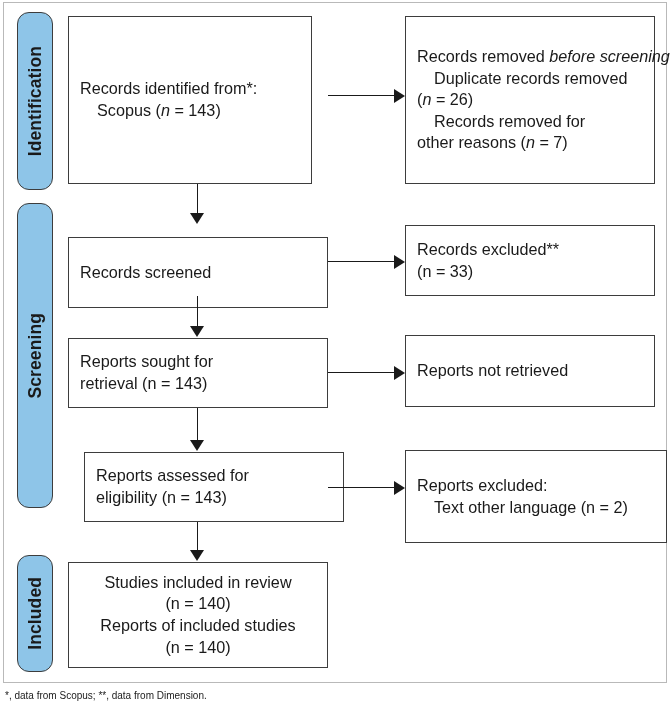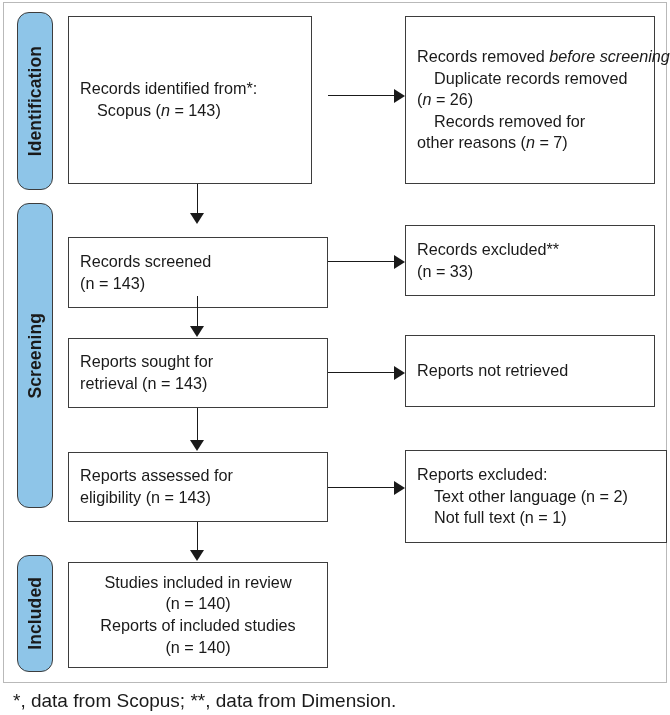--- a/index.html
+++ b/index.html
@@ -74,21 +74,21 @@
     white-space: nowrap;
   }
   .flow-box .line.indent { padding-left: 17px; }
   .ital { font-style: italic; }
   .nvar { font-style: italic; }
 
   
   #box-identified      { left: 68px; top: 16px;  width: 244px; height: 168px; }
   #box-screened        { left: 68px; top: 225px; width: 260px; height: 71px; margin-top: 12px; }
   #box-sought          { left: 68px; top: 338px; width: 260px; height: 70px; }
-  #box-assessed        { left: 68px; top: 452px; width: 260px; height: 70px; }
+  #box-assessed        { left: 84px; top: 452px; width: 260px; height: 70px; }
   #box-included        { left: 68px; top: 562px; width: 260px; height: 106px; text-align: center; }
 
   
   #box-removed         { left: 405px; top: 16px;  width: 250px; height: 168px; }
   #box-excluded-recs   { left: 405px; top: 225px; width: 250px; height: 71px; }
   #box-not-retrieved   { left: 405px; top: 335px; width: 250px; height: 72px; }
   #box-excluded-reps   { left: 405px; top: 450px; width: 262px; height: 93px; }
   .v-line {
     position: absolute;
     width: 0;
@@ -133,23 +133,23 @@
   #hl-2 { left: 328px; top: 261px; width: 68px; }
   #ar-2 { left: 394px; top: 255px; }
   #hl-3 { left: 328px; top: 372px; width: 68px; }
   #ar-3 { left: 394px; top: 366px; }
   #hl-4 { left: 328px; top: 487px; width: 68px; }
   #ar-4 { left: 394px; top: 481px; }
 
   
   #footnote {
     position: absolute;
-    left: 13px;
+    left: 5px;
     top: 690px;
-    font-size: 19px;
+    font-size: 10px;
     color: #1a1a1a;
     white-space: nowrap;
   }
 </style>
 </head>
 <body>
 
 <div id="prisma-page">
 
   <div class="outer-frame"></div>
@@ -164,21 +164,20 @@
     <span class="stage-label">Included</span>
   </div>
 
   <div class="flow-box" id="box-identified">
     <div class="line">Records identified from*:</div>
     <div class="line indent"><span>Scopus</span> (<span class="nvar">n</span> = <span>143</span>)</div>
   </div>
 
   <div class="flow-box" id="box-screened">
     <div class="line">Records screened</div>
-    <div class="line">(n = 143)</div>
   </div>
 
   <div class="flow-box" id="box-sought">
     <div class="line">Reports sought for</div>
     <div class="line">retrieval (n = 143)</div>
   </div>
 
   <div class="flow-box" id="box-assessed">
     <div class="line">Reports assessed for</div>
     <div class="line">eligibility (n = 143)</div>
@@ -204,21 +203,20 @@
     <div class="line">(n = 33)</div>
   </div>
 
   <div class="flow-box" id="box-not-retrieved">
     <div class="line">Reports not retrieved</div>
   </div>
 
   <div class="flow-box" id="box-excluded-reps">
     <div class="line">Reports excluded:</div>
     <div class="line indent">Text other language (n = 2)</div>
-    <div class="line indent">Not full text (n = 1)</div>
   </div>
 
   <div class="v-line" id="vl-1"></div>
   <div class="arrow-down" id="ad-1"></div>
 
   <div class="v-line" id="vl-2"></div>
   <div class="arrow-down" id="ad-2"></div>
 
   <div class="v-line" id="vl-3"></div>
   <div class="arrow-down" id="ad-3"></div>

